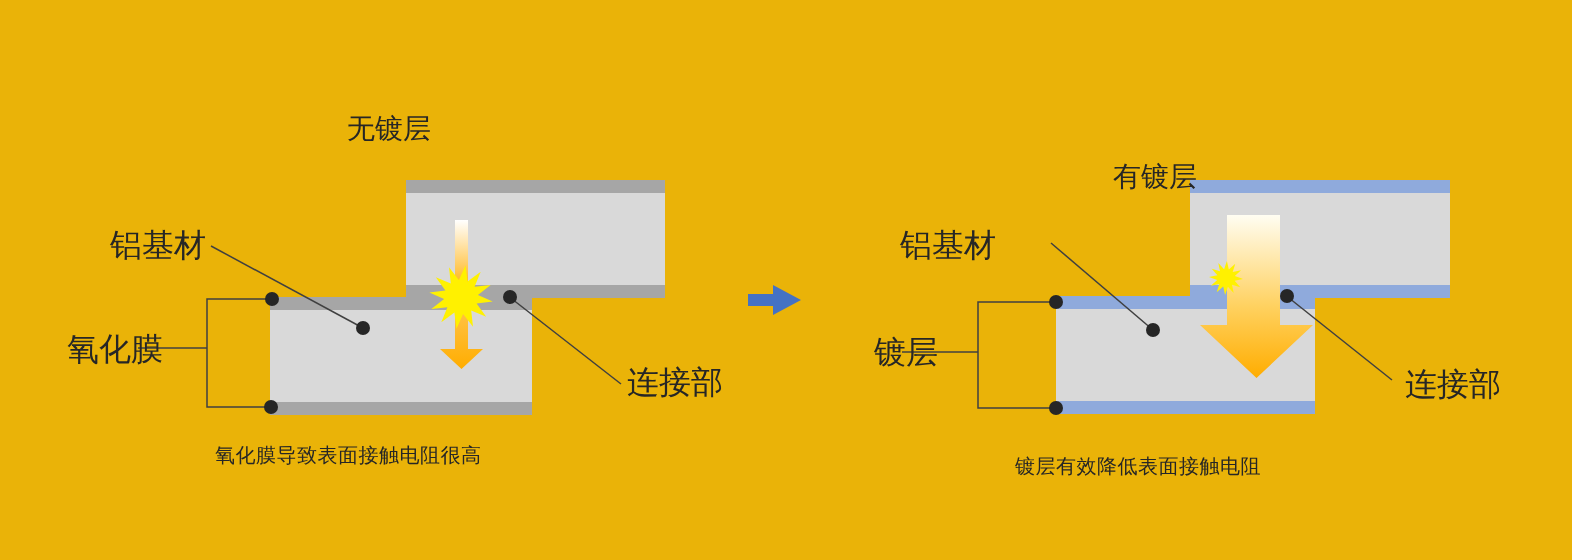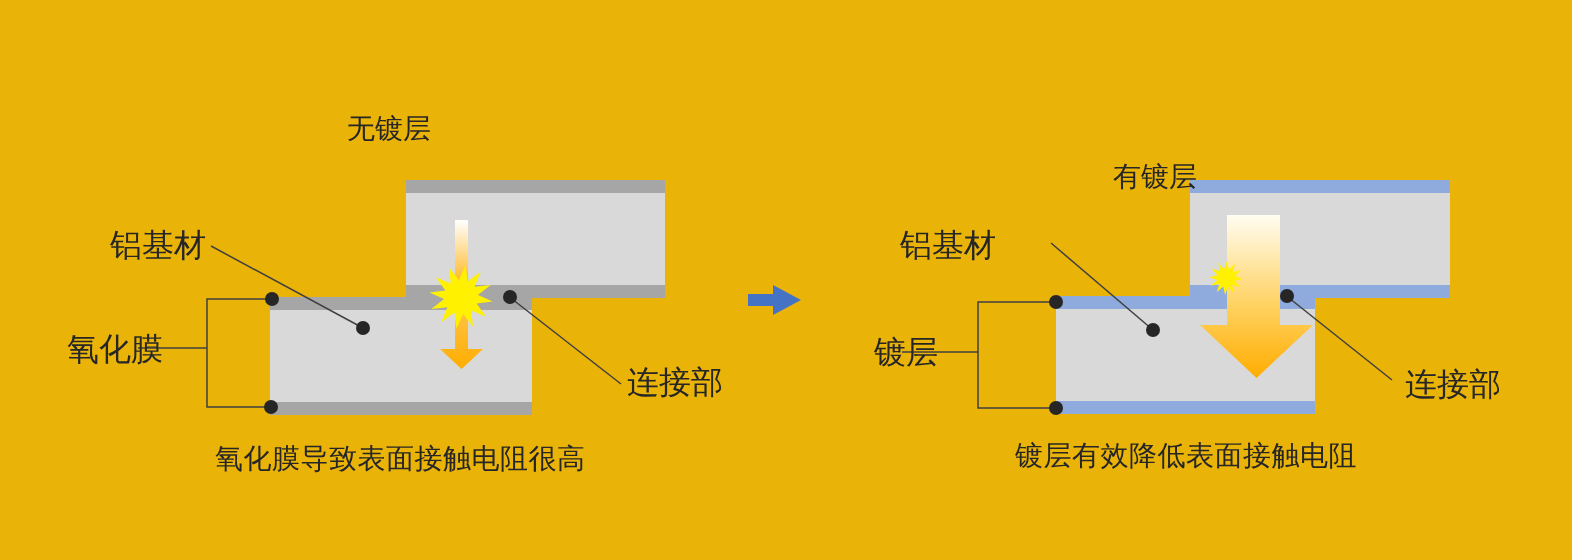--- a/index.html
+++ b/index.html
@@ -7,21 +7,21 @@
     position:relative;width:1572px;height:560px;background:#eab308;overflow:hidden;
     font-family:Liberation Mono, monospace;color:var(--text,#262626);
   }
   .bar{position:absolute;box-sizing:border-box;background:var(--substrate-fill,#D9D9D9);}
   .bar.oxide{border-top:13px solid var(--oxide-edge,#A6A6A6);border-bottom:13px solid var(--oxide-edge,#A6A6A6);}
   .bar.plated{border-top:13px solid var(--plating-edge,#8FAADC);border-bottom:13px solid var(--plating-edge,#8FAADC);}
   .overlay{position:absolute;left:0;top:0;z-index:2;}
   .txt{position:absolute;z-index:3;white-space:nowrap;line-height:1.15;}
   .title{font-size:28px;}
   .lbl{font-size:32px;}
-  .caption{font-size:28px;letter-spacing:0.5px;}
+  .caption{font-size:20px;letter-spacing:0.5px;}
 </style>
 </head>
 <body>
 
 <div class="canvas">
 
   <div class="bar oxide" style="left:406px;top:180px;width:259px;height:118px;"></div>
   <div class="bar oxide" style="left:270px;top:297px;width:262px;height:118px;"></div>
   <div class="bar plated" style="left:1190px;top:180px;width:260px;height:118px;"></div>
   <div class="bar plated" style="left:1056px;top:296px;width:259px;height:118px;"></div>
@@ -84,15 +84,15 @@
   <div class="txt title" style="left:347px;top:115px;">无镀层</div>
   <div class="txt lbl" style="left:110px;top:230px;">铝基材</div>
   <div class="txt lbl" style="left:40px;top:334px;margin-left:27px;">氧化膜</div>
   <div class="txt lbl" style="left:627px;top:367px;">连接部</div>
   <div class="txt caption" style="left:215px;top:445px;">氧化膜导致表面接触电阻很高</div>
 
   <div class="txt title" style="left:1113px;top:115px;margin-top:48px;">有镀层</div>
   <div class="txt lbl" style="left:900px;top:230px;">铝基材</div>
   <div class="txt lbl" style="left:830px;top:337px;margin-left:44px;">镀层</div>
   <div class="txt lbl" style="left:1405px;top:369px;">连接部</div>
-  <div class="txt caption" style="left:1015px;top:442px;">镀层有效降低表面接触电阻</div>
+  <div class="txt caption" style="left:1015px;top:456px;">镀层有效降低表面接触电阻</div>
 
 </div>
 
 </body></html>

